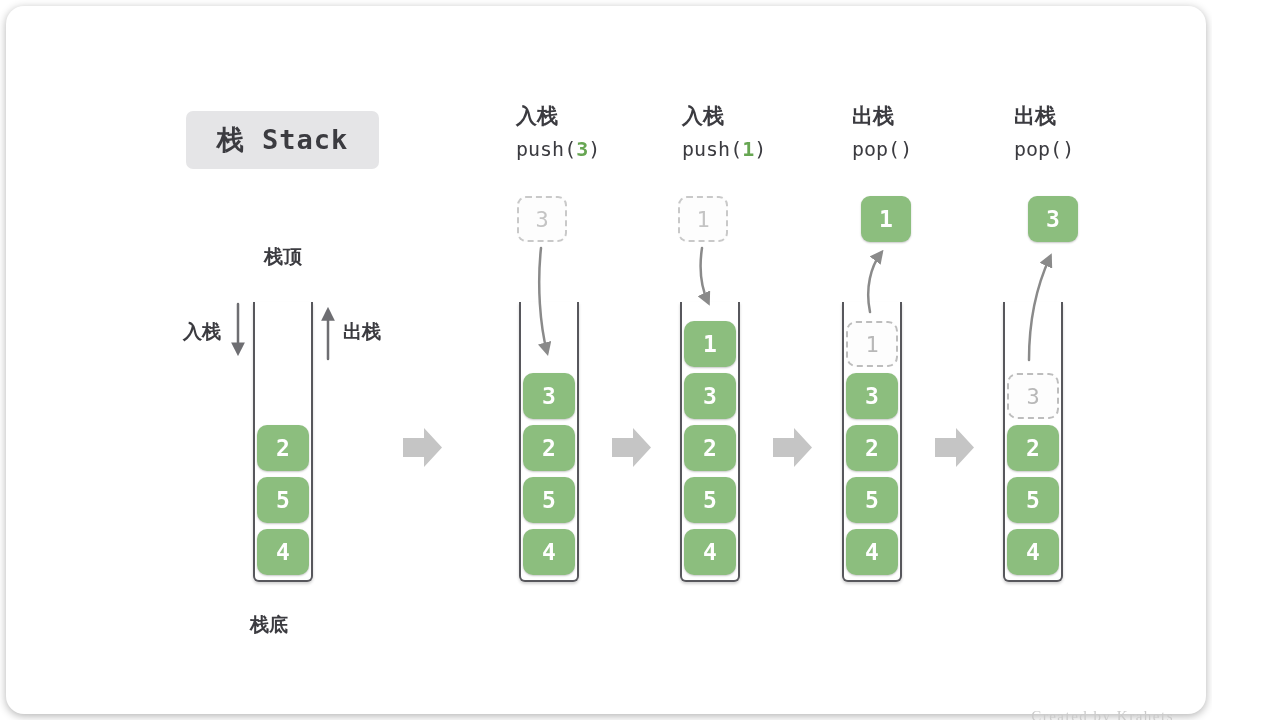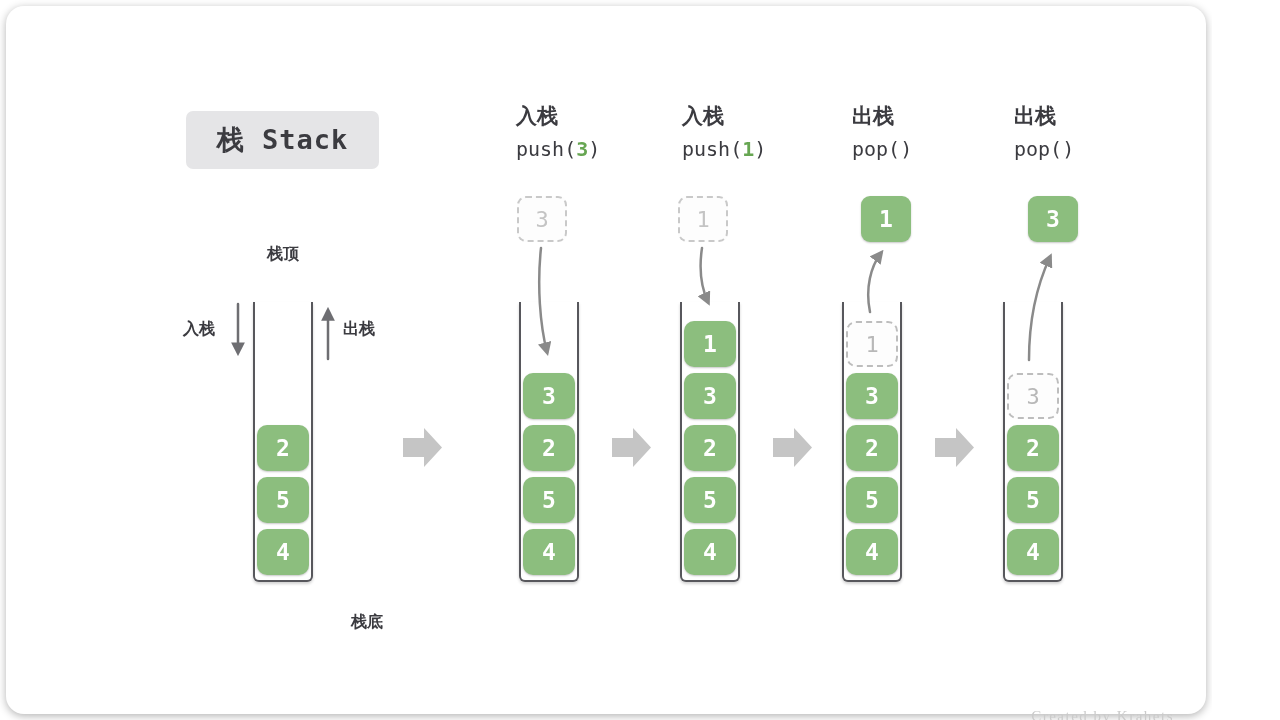--- a/index.html
+++ b/index.html
@@ -9,21 +9,21 @@
     --wall:#57575C; --watermark:#CBCBCB;
   }
   html,body{margin:0;padding:0;background:#fff;}
   .canvas{position:relative;width:1212px;height:720px;font-family:"DejaVu Sans","Liberation Sans",sans-serif;overflow:hidden;}
   .card{position:absolute;left:6px;top:6px;right:6px;bottom:6px;background:#fff;border-radius:18px;
         box-shadow:0 2px 8px rgba(0,0,0,0.30);}
   .abs{position:absolute;}
   .title-box{left:186px;top:111px;width:193px;height:58px;background:var(--title-bg);border-radius:7px;
              display:flex;align-items:center;justify-content:center;
              font-family:"DejaVu Sans Mono","Liberation Mono",monospace;font-size:27px;font-weight:bold;color:var(--dark);letter-spacing:1px;}
-  .cn-label{font-size:16px;font-weight:bold;color:var(--dark);white-space:nowrap;}
+  .cn-label{font-size:19px;font-weight:bold;color:var(--dark);white-space:nowrap;}
   .centered{width:200px;text-align:center;}
   .stack-container{top:302px;width:60px;height:280px;box-sizing:border-box;background:#fff;
              border-left:2px solid var(--wall);border-right:2px solid var(--wall);border-bottom:2px solid var(--wall);
              border-radius:0 0 6px 6px;box-shadow:0 2px 3px rgba(0,0,0,0.18);}
   .block{width:52px;height:46px;border-radius:10px;background:var(--green);
          display:flex;align-items:center;justify-content:center;
          font-family:"DejaVu Sans Mono","Liberation Mono",monospace;font-weight:bold;font-size:23px;color:#fff;
          box-shadow:0 1px 2px rgba(0,0,0,0.22);}
   .ghost{width:52px;height:46px;box-sizing:border-box;border-radius:10px;border:2px dashed var(--ghost-gray);background:#FDFDFD;
          display:flex;align-items:center;justify-content:center;
@@ -49,21 +49,21 @@
 </style>
 </head>
 <body>
 
 <div class="canvas">
   <div class="card"></div>
 
   <div class="abs title-box">栈 Stack</div>
 
   <div class="abs cn-label centered" style="left:183px;top:244px;">栈顶</div>
-  <div class="abs cn-label centered" style="left:183px;top:612px;text-align:right;">栈底</div>
+  <div class="abs cn-label centered" style="left:169px;top:612px;">栈底</div>
 
   <div class="abs cn-label" style="left:183px;top:319px;">入栈</div>
   <div class="abs cn-label" style="left:343px;top:319px;">出栈</div>
 
   <div class="abs col-header" style="left:516px;">
     <div class="op-cn">入栈</div>
     <div class="op-code"><span>push(</span><span class="arg">3</span><span>)</span></div>
   </div>
   <div class="abs col-header" style="left:682px;">
     <div class="op-cn">入栈</div>

